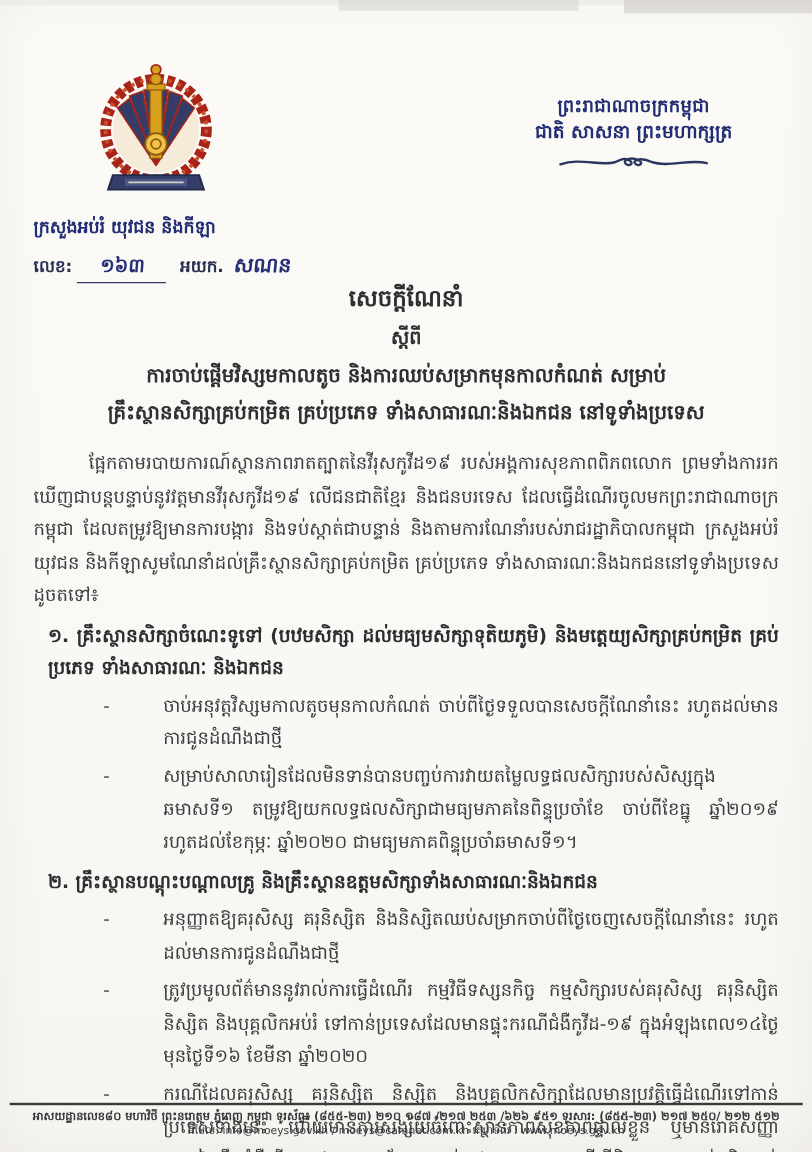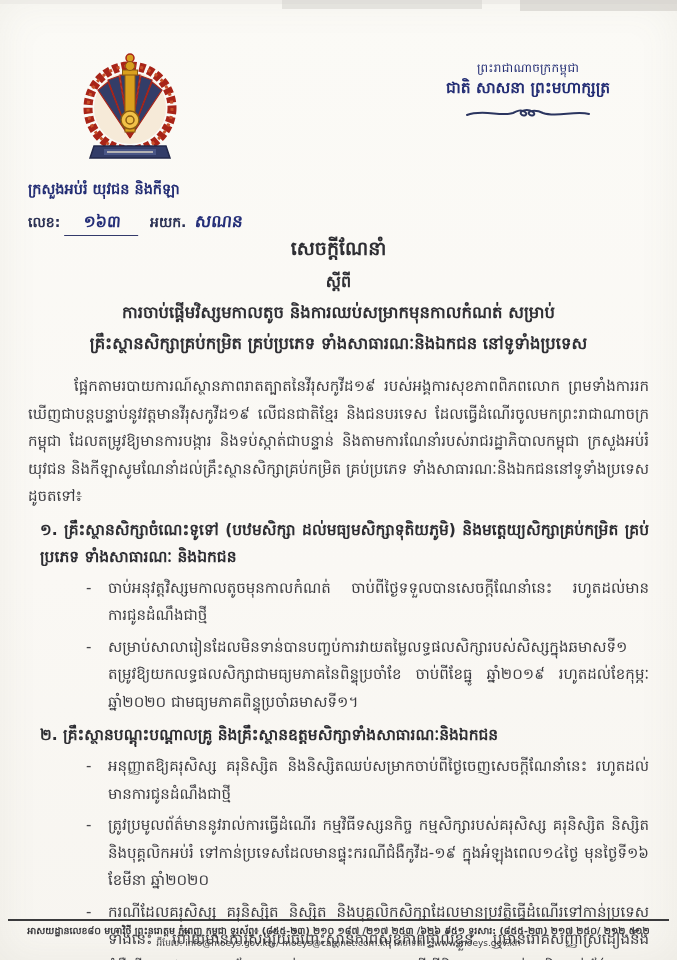--- a/index.html
+++ b/index.html
@@ -16,21 +16,21 @@
   }
   
   .artifact{position:absolute;top:0;height:9px;background:#d6d3cd;opacity:.55;}
   .artifact.a1{left:282px;width:200px;}
   .artifact.a2{left:520px;width:157px;height:11px;background:#ccc9c3;}
   .artifact.a3{left:0;width:677px;height:4px;background:#e6e4df;opacity:.5;}
 
   .header{display:flex;padding-top:50px;}
   .header-left{width:56%;padding-left:28px;box-sizing:border-box;}
   .header-right{width:44%;text-align:center;padding-top:10px;color:#232d74;}
-  .kingdom-line1{font-size:12px;font-weight:normal;letter-spacing:.3px;}
+  .kingdom-line1{font-size:15px;font-weight:bold;letter-spacing:.3px;margin-top:18px;}
   .kingdom-line2{font-size:15.5px;font-weight:bold;margin-top:0;}
   .flourish{margin-top:4px;}
 
   .seal-wrap{width:112px;margin-left:46px;}
   .ministry-name{font-size:14.5px;font-weight:bold;color:#232d74;margin-top:6px;}
   .ref-line{font-size:14px;color:#2b3153;margin-top:9px;font-weight:bold;}
   .hand{color:#252f78;font-family:"DejaVu Serif",serif;}
   .hand-number{display:inline-block;min-width:66px;text-align:center;
     border-bottom:1.6px solid #333a6b;font-size:16px;transform:skewX(-4deg);padding:0 4px 0 4px;}
   .hand-suffix{font-size:17px;transform:skewX(-6deg);display:inline-block;margin-left:4px;}
@@ -42,21 +42,21 @@
   .doc-title{font-size:16.5px;font-weight:bold;line-height:27px;margin-top:4px;padding:0 30px;}
 
   .intro{
     margin:16px 28px 0 28px;font-size:15px;line-height:27.5px;
     text-align:justify;text-indent:46px;color:#3b3b40;
   }
   .section{margin:4px 28px 0 28px;}
   .sec-heading{font-size:15.5px;font-weight:bold;line-height:27px;color:#2d2d32;margin-top:6px;text-align:justify;margin-left:12px;}
   .bullet{display:flex;margin-top:4px;padding-left:58px;font-size:15px;line-height:27.5px;}
   .bullet .dash{width:22px;flex:none;color:#45454a;}
-  .bullet .btxt{flex:1;text-align:justify;color:#3b3b40;}
+  .bullet .btxt{flex:1;text-align:justify;color:#3b3b40;margin-left:28px;}
 
   .footer{
     position:absolute;left:8px;right:8px;bottom:0;height:36px;
     border-top:2px solid #3a3a3c;padding-top:3px;
     font-size:9.5px;color:#38383c;text-align:center;line-height:13px;font-weight:bold;
   }
   .footer .line2{font-size:9px;font-weight:normal;}
 </style>
 </head>
 <body>

